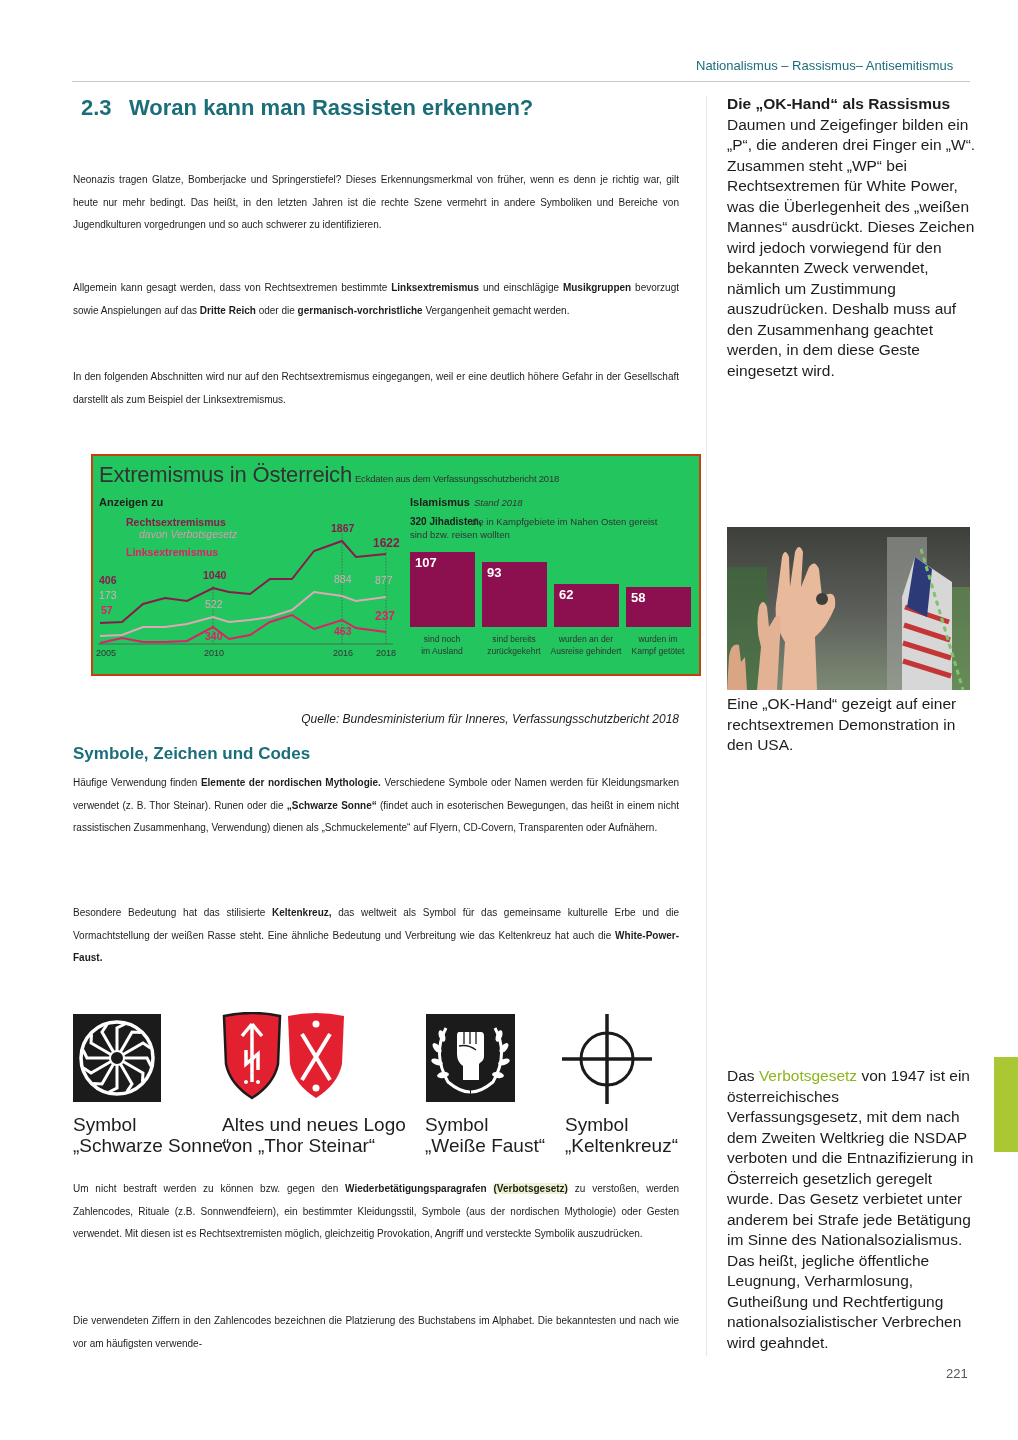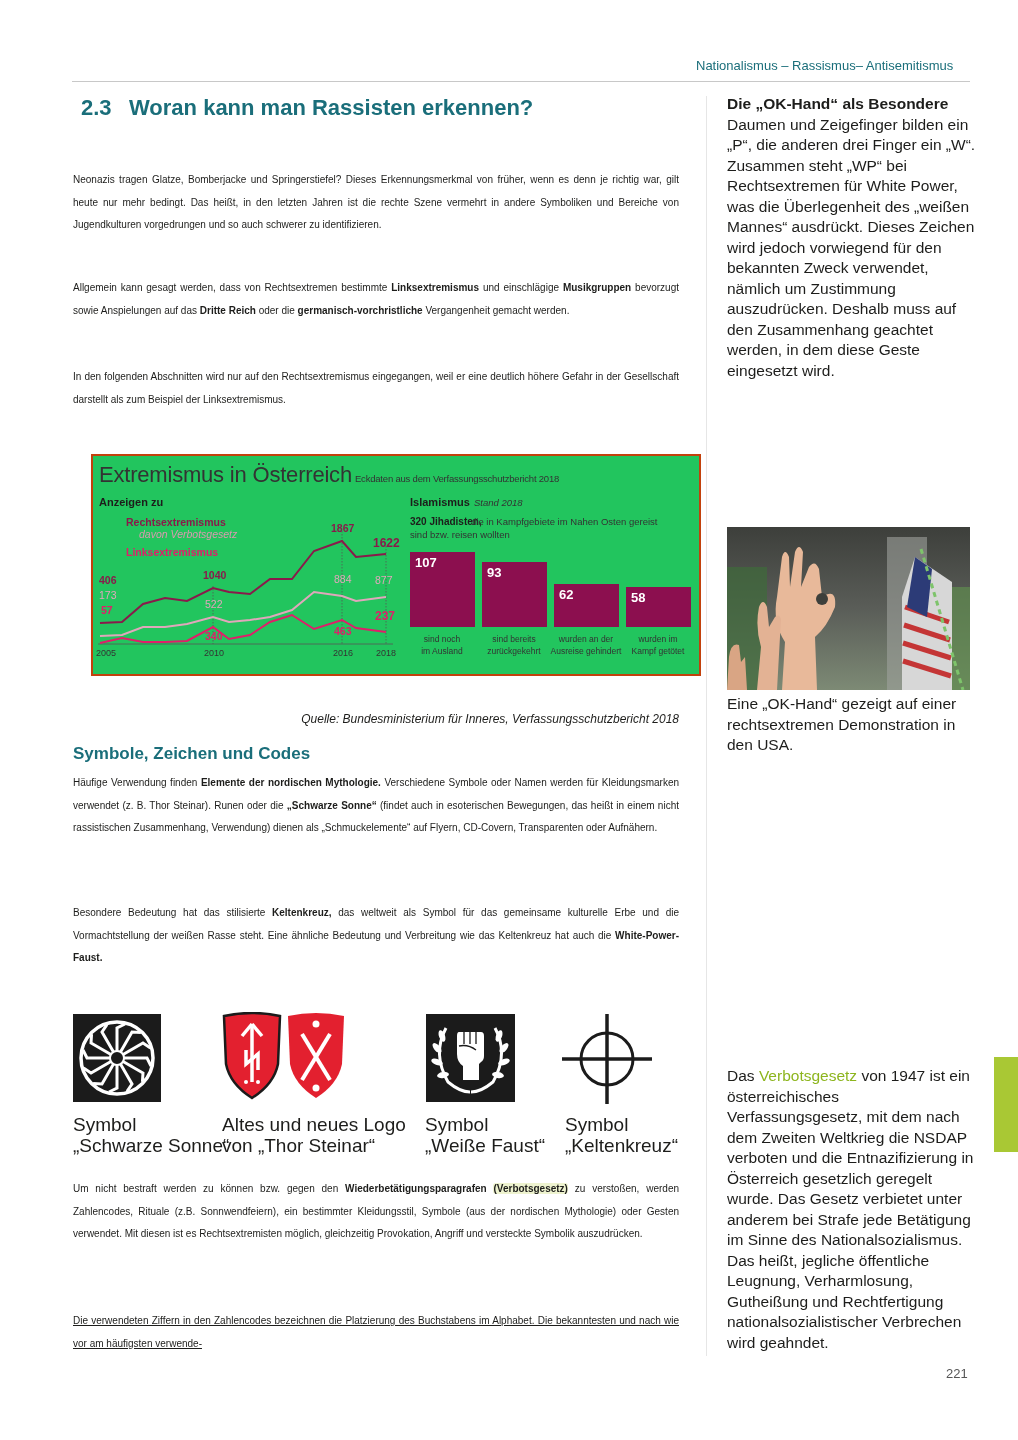--- a/index.html
+++ b/index.html
@@ -235,24 +235,24 @@
   <div>Symbol</div>
     <div>„Weiße Faust“</div>
 </div>
 <div class="abs sym-caption" style="left:565px;top:1114px;">
   <div>Symbol</div>
     <div>„Keltenkreuz“</div>
 </div>
 
 <div class="abs para" style="top:1178px;"><span>Um nicht bestraft werden zu können bzw. gegen den </span><b>Wiederbetätigungsparagrafen</b> <b class="hl">(Verbotsgesetz)</b><span> zu verstoßen, werden Zahlencodes, Rituale (z.B. Sonnwendfeiern), ein bestimmter Kleidungsstil, Symbole (aus der nordischen Mythologie) oder Gesten verwendet. Mit diesen ist es Rechtsextremisten möglich, gleichzeitig Provokation, Angriff und versteckte Symbolik auszudrücken.</span></div>
 
-<div class="abs para" style="top:1310px;text-decoration:underline;">Die verwendeten Ziffern in den Zahlencodes bezeichnen die Platzierung des Buchstabens im Alphabet. Die bekanntesten und nach wie vor am häufigsten verwende-</div>
+<div class="abs para" style="top:1310px;">Die verwendeten Ziffern in den Zahlencodes bezeichnen die Platzierung des Buchstabens im Alphabet. Die bekanntesten und nach wie vor am häufigsten verwende-</div>
 
 <div class="abs side-text" style="top:94px;">
-  <b>Die „OK-Hand“ als Besondere</b><br>
+  <b>Die „OK-Hand“ als Rassismus</b><br>
   <span>Daumen und Zeigefinger bilden ein „P“, die anderen drei Finger ein „W“. Zusammen steht „WP“ bei Rechtsextremen für White Power, was die Überlegenheit des „weißen Mannes“ ausdrückt. Dieses Zeichen wird jedoch vorwiegend für den bekannten Zweck verwendet, nämlich um Zustimmung auszudrücken. Deshalb muss auf den Zusammenhang geachtet werden, in dem diese Geste eingesetzt wird.</span><br>
 </div>
 
 <div class="abs photo">
   <svg width="243" height="163" viewBox="0 0 243 163">
     <defs>
       <linearGradient id="bg" x1="0" y1="0" x2="0" y2="1">
         <stop offset="0" stop-color="#3d3f3b"></stop>
         <stop offset="0.5" stop-color="#5a5d58"></stop>
         <stop offset="1" stop-color="#7d8a75"></stop>

